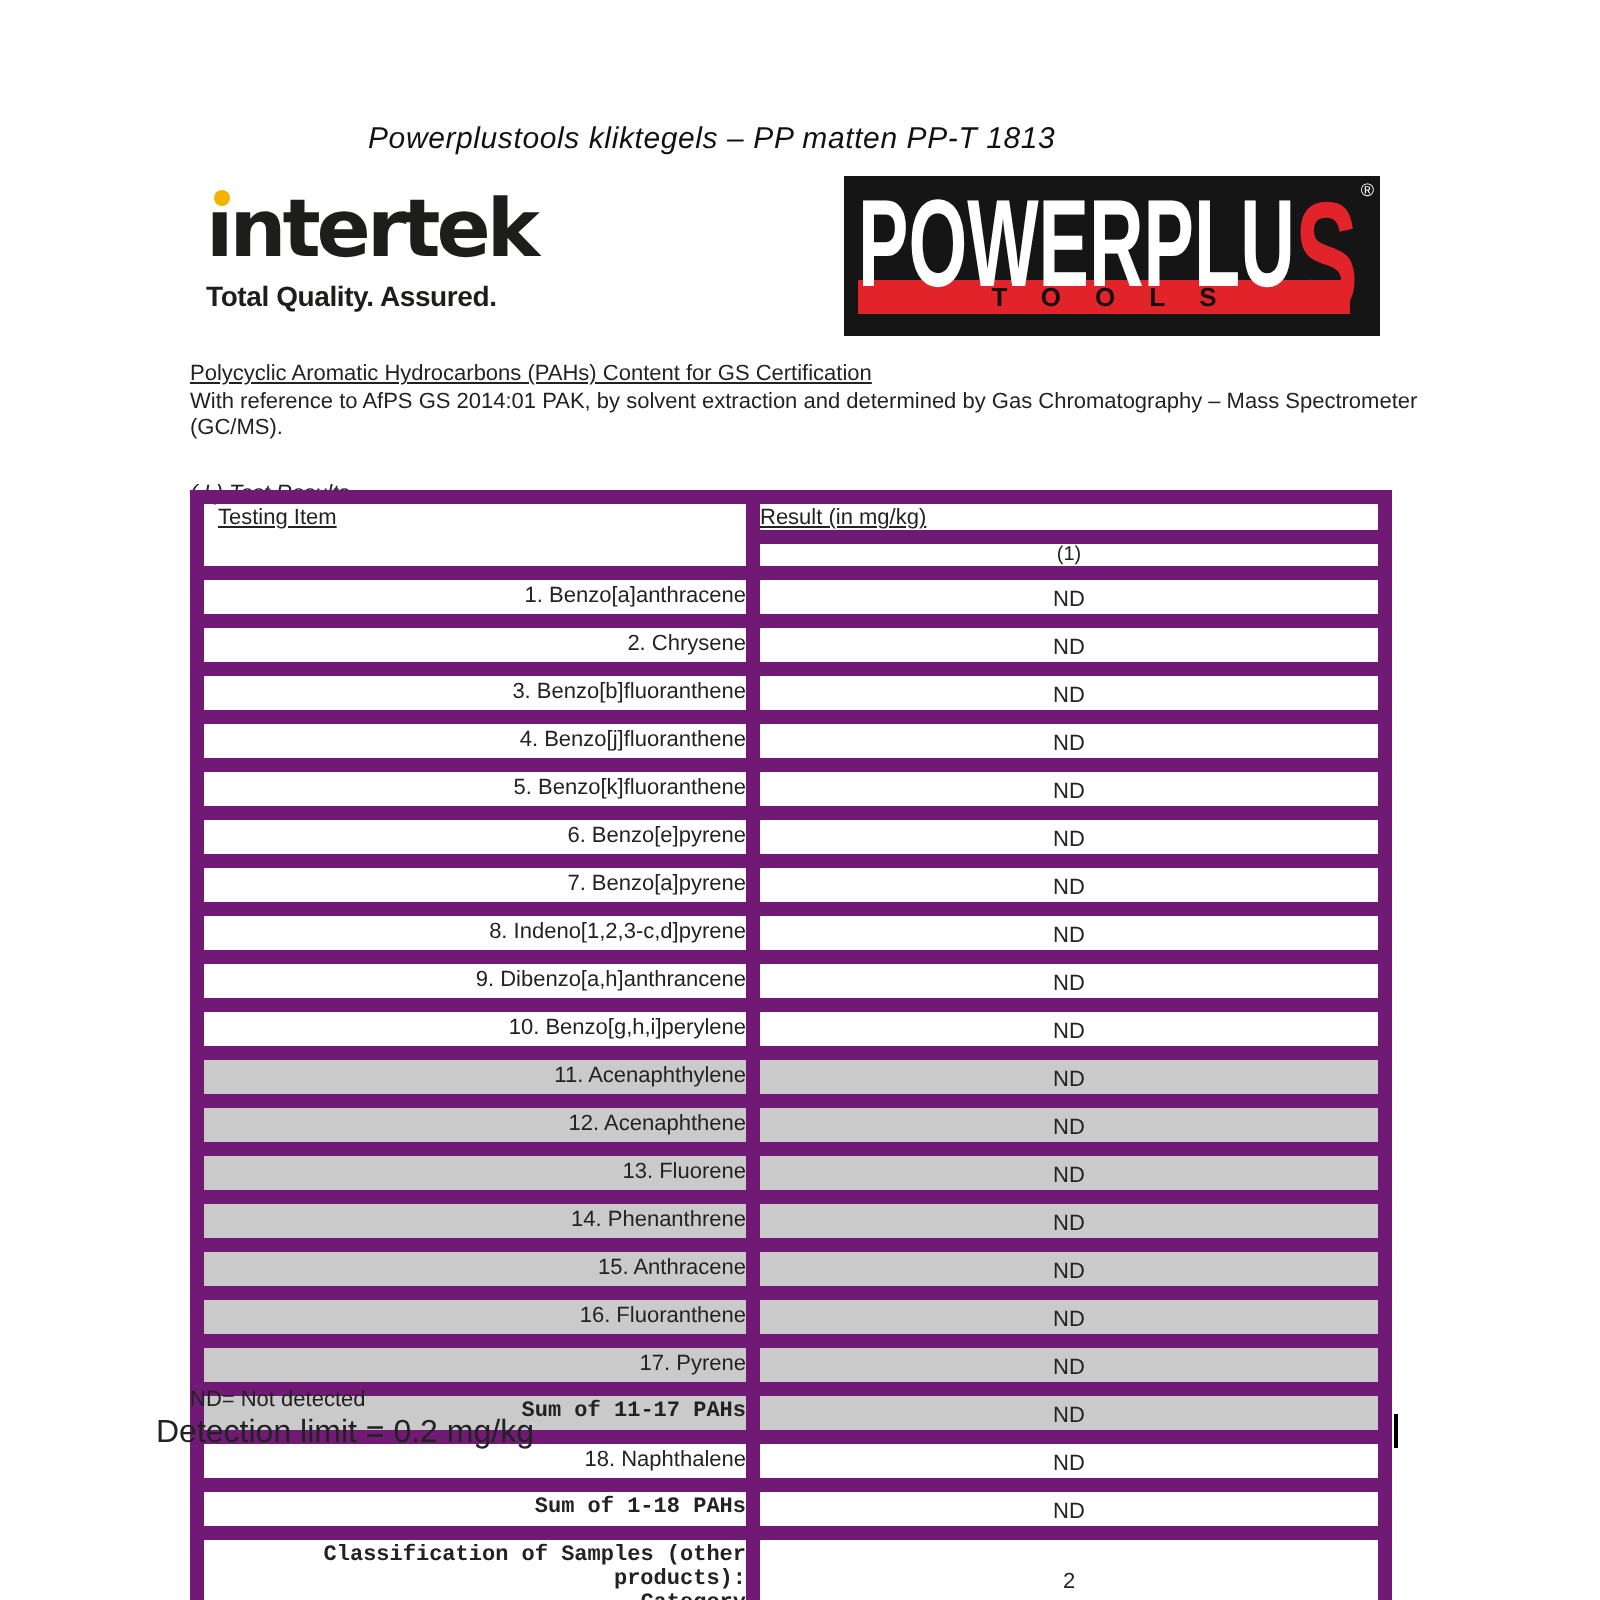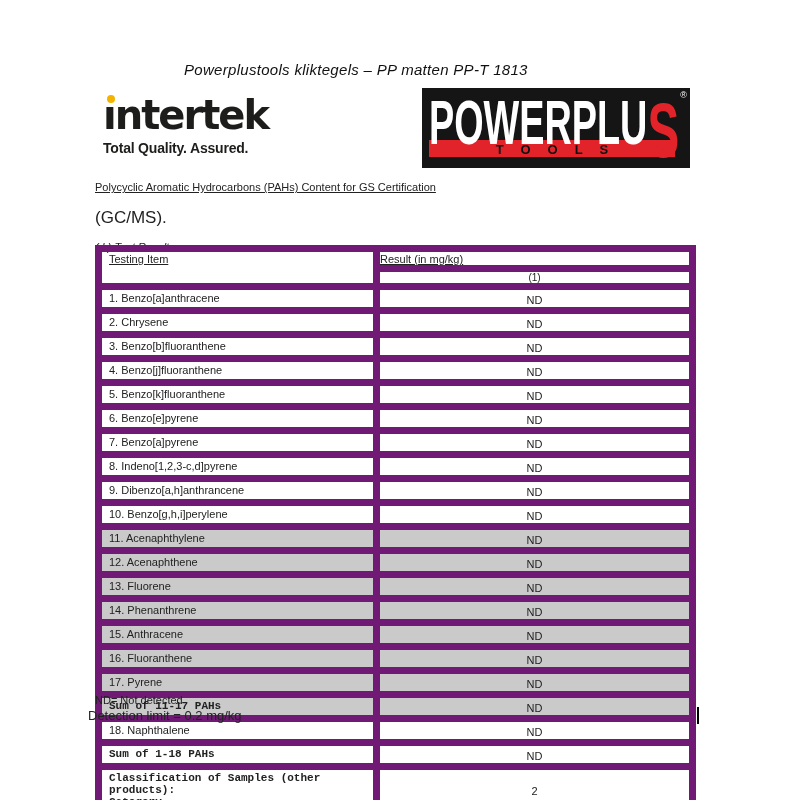--- a/index.html
+++ b/index.html
@@ -29,43 +29,43 @@
   .pp-bar { position:absolute; left:7px; right:15px; bottom:11px; height:17px; z-index:0;
             background:var(--pp-red,#e2232a); text-align:center; line-height:17px; }
   .pp-tools { font-weight:bold; font-size:13px; letter-spacing:17px; margin-left:17px;
               color:#111; }
   .pp-reg { position:absolute; top:2px; right:3px; z-index:2; color:#fff; font-size:9px; }
 
   
   .heading { position:absolute; left:95px; top:181px; font-size:11px;
              text-decoration:underline; white-space:nowrap; }
   .ref1 { position:absolute; left:95px; top:195px; font-size:11px; white-space:nowrap; }
-  .ref2 { position:absolute; left:95px; top:208px; font-size:17px; }
+  .ref2 { position:absolute; left:95px; top:208px; font-size:11px; }
   .results-label { position:absolute; left:95px; top:241px; font-size:11px;font-style:italic; }
 
   
   table.results { position:absolute; left:95px; top:245px; width:601px;
                   border-collapse:collapse; table-layout:fixed; font-size:11px; color:#222; }
   .results th, .results td { border:7px solid #701a75; font-weight:normal; overflow:hidden; }
   .results col.c1 { width:278px; }
   .results th.h1 { text-align:left; vertical-align:top; padding:1px 0 0 7px; height:15px; }
   .results th.h2 { text-align:left; vertical-align:top; padding:1px 0 0 0; height:15px; }
   .results .u { text-decoration:underline; }
   .results th.sub { height:11px; font-size:10px; line-height:11px; text-align:center;
                     vertical-align:top; padding:0; }
-  .results tbody td.ci { text-align:left; vertical-align:top; padding:2px 0 0 7px; height:18px; }
+  .results tbody td.ci { text-align:right; vertical-align:top; padding:2px 0 0 7px; height:18px; }
   .results tbody td.cr { text-align:center; vertical-align:middle; padding:4px 0 1px 0; height:18px; }
   .results tr.shaded td { background:var(--shade,#cacaca); }
   .results tr.bold td.ci { font-weight:bold;font-family:Liberation Mono, monospace; }
   .results tr.tall td.ci { height:26px; line-height:12px; }
   .results tr.tall td.cr { height:26px; }
 
   
   .fn1 { position:absolute; left:95px; top:694px; font-size:11px; }
-  .fn2 { position:absolute; left:88px; top:708px; font-size:13px; }
+  .fn2 { position:absolute; left:78px; top:708px; font-size:16px; }
 
   
   .cursor { position:absolute; left:697px; top:707px; width:2px; height:17px; background:#000; }
 </style>
 </head>
 <body>
 
 <div class="page">
 
   <div class="doc-title">Powerplustools kliktegels – PP matten PP-T 1813</div>
@@ -81,20 +81,21 @@
     <span class="pp-reg">®</span>
     <div class="pp-bar">
       <span class="pp-tools">TOOLS</span>
     </div>
     <div class="pp-word">
       <span id="pp-main">POWERPLU</span><span class="pp-s" id="pp-s">S</span>
     </div>
   </div>
 
   <div class="heading">Polycyclic Aromatic Hydrocarbons (PAHs) Content for GS Certification</div>
+  <div class="ref1">With reference to AfPS GS 2014:01 PAK, by solvent extraction and determined by Gas Chromatography – Mass Spectrometer</div>
   <div class="ref2">(GC/MS).</div>
   <div class="results-label">( I ) Test Results</div>
 
   <table class="results">
     <colgroup>
         <col class="c1">
         <col class="c2">
       </colgroup>
     <thead>
       <tr>

